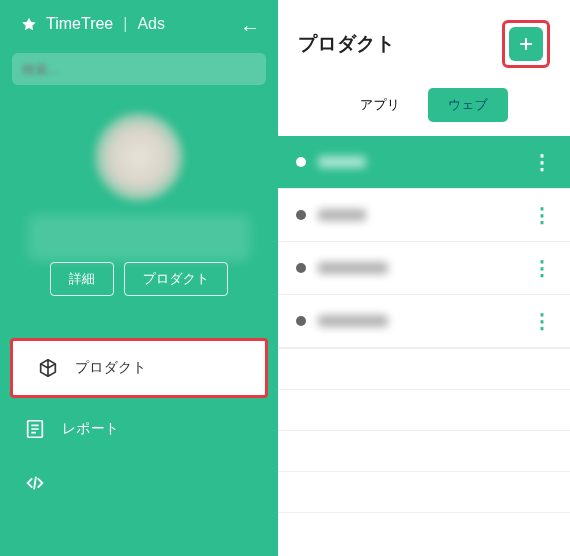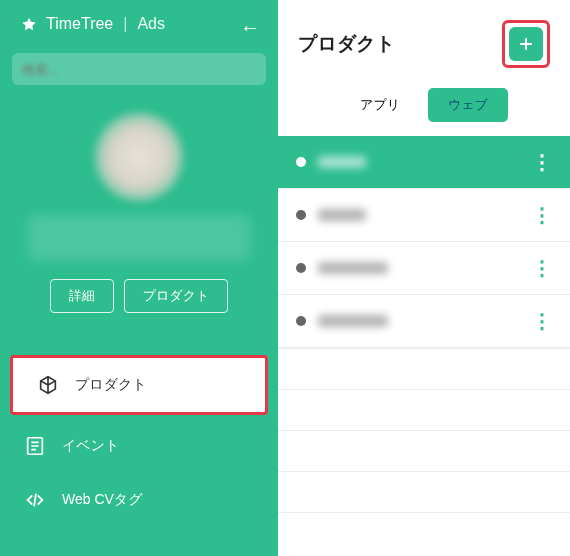--- a/index.html
+++ b/index.html
@@ -8,21 +8,21 @@
 .sidebar-header { display: flex; align-items: center; justify-content: space-between; padding: 14px 18px 10px; }
 .brand { display: flex; align-items: flex-start; gap: 6px; font-size: 16px; font-weight: 500; }
 .brand-sep { opacity: 0.65; margin: 0 4px; }
 .brand-sub { opacity: 0.9; }
 .back-btn { color: #fff; font-size: 20px; }
 .search-box { margin: 6px 12px; background: rgba(255,255,255,0.22); border-radius: 6px; height: 32px; display: flex; align-items: center; padding: 0 10px; }
 .search-input { background: transparent; border: none; color: rgba(255,255,255,0.5); font-size: 13px; outline: none; width: 100%; filter: blur(2px); }
 .profile { display: flex; flex-direction: column; align-items: center; padding: 22px 16px 12px; }
 .avatar { width: 88px; height: 88px; border-radius: 50%; background: radial-gradient(circle at center, #e8e3d9 0%, #d9d4c9 45%, #2dbd8f 100%); filter: blur(4px); }
 .profile-text { margin-top: 14px; width: 90%; height: 46px; background: rgba(255,255,255,0.15); filter: blur(6px); border-radius: 6px; }
-.profile-btns { display: flex; gap: 10px; margin-top: 18px; }
+.profile-btns { display: flex; gap: 10px; margin-top: 1px; }
 .profile-btn { border: 1.5px solid rgba(255,255,255,0.85); background: transparent; color: #fff; font-size: 13px; padding: 7px 18px; border-radius: 4px; cursor: pointer; }
 .nav { margin-top: 26px; display: flex; flex-direction: column; gap: 0; }
 .nav-item { display: flex; align-items: center; gap: 16px; padding: 16px 24px; font-size: 14px; font-weight: 500; cursor: pointer; }
 .nav-item.active { background: #fff; color: #333; border-radius: 4px; margin: 4px 10px; border: 3px solid #e63946; }
 .nav-icon { width: 22px; height: 22px; display: flex; align-items: center; justify-content: center; }
 .main { flex: 1; background: #fff; display: flex; flex-direction: column; }
 .main-header { display: flex; align-items: center; justify-content: space-between; padding: 20px 20px 14px; }
 .main-title { font-size: 19px; font-weight: 600; color: #222; }
 .add-btn-wrap { border: 3px solid #e63946; border-radius: 6px; padding: 4px; }
 .add-btn { width: 34px; height: 34px; background: #2dbd8f; border-radius: 6px; display: flex; align-items: center; justify-content: center; cursor: pointer; }
@@ -83,29 +83,28 @@
       </span>
       <span>プロダクト</span>
     </div>
     <div class="nav-item">
       <span class="nav-icon">
         <svg viewBox="0 0 24 24" width="22" height="22" fill="none" stroke="#fff" stroke-width="1.8">
             <rect x="4" y="3" width="16" height="18" rx="1"></rect>
             <path d="M8 8h8M8 12h8M8 16h5"></path>
           </svg>
       </span>
-      <span>イベント</span>
+      <span>レポート</span>
     </div>
     <div class="nav-item">
       <span class="nav-icon">
         <svg viewBox="0 0 24 24" width="22" height="22" fill="none" stroke="#fff" stroke-width="2">
             <path d="M9 7l-5 5 5 5M15 7l5 5-5 5M13 5l-2 14"></path>
           </svg>
       </span>
-      <span>Web CVタグ</span>
     </div>
   </div>
 </div>
 
 <div class="main">
   <div class="main-header">
     <span class="main-title">プロダクト</span>
     <div class="add-btn-wrap">
       <div class="add-btn">
         <svg viewBox="0 0 24 24" width="20" height="20" stroke="#fff" stroke-width="2.5">

